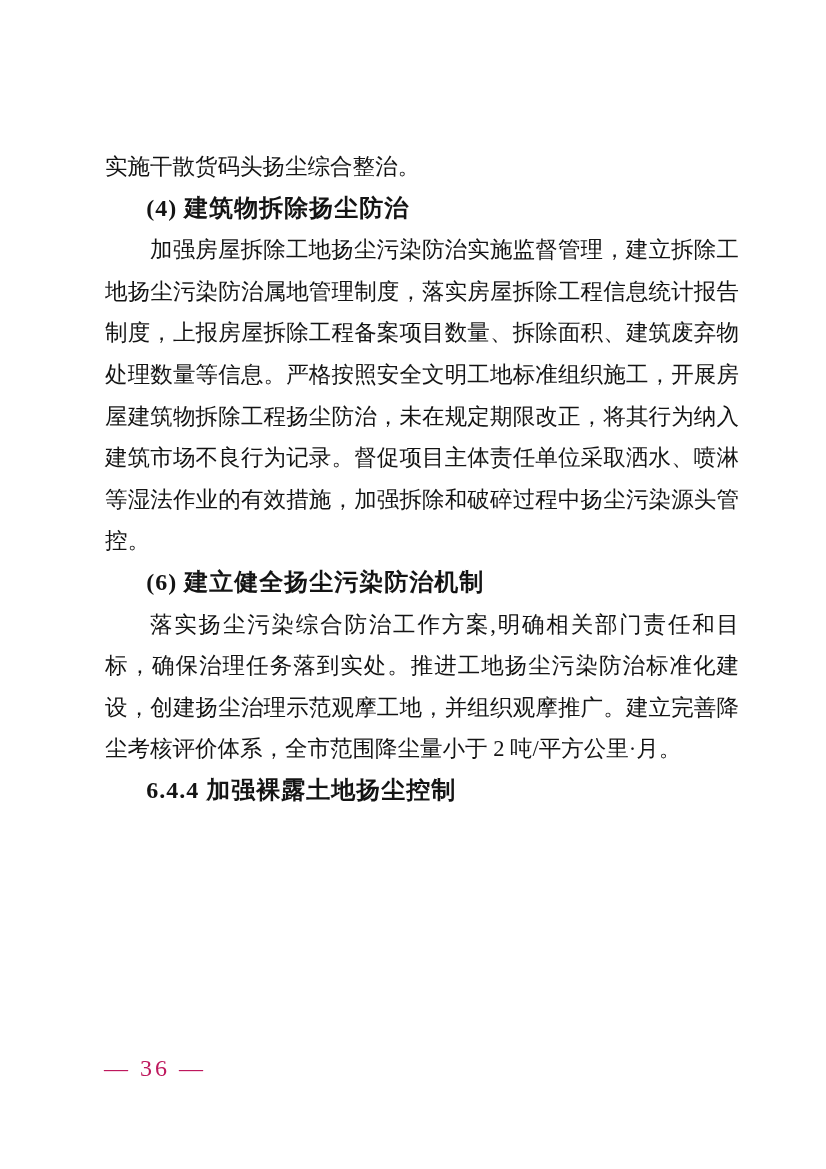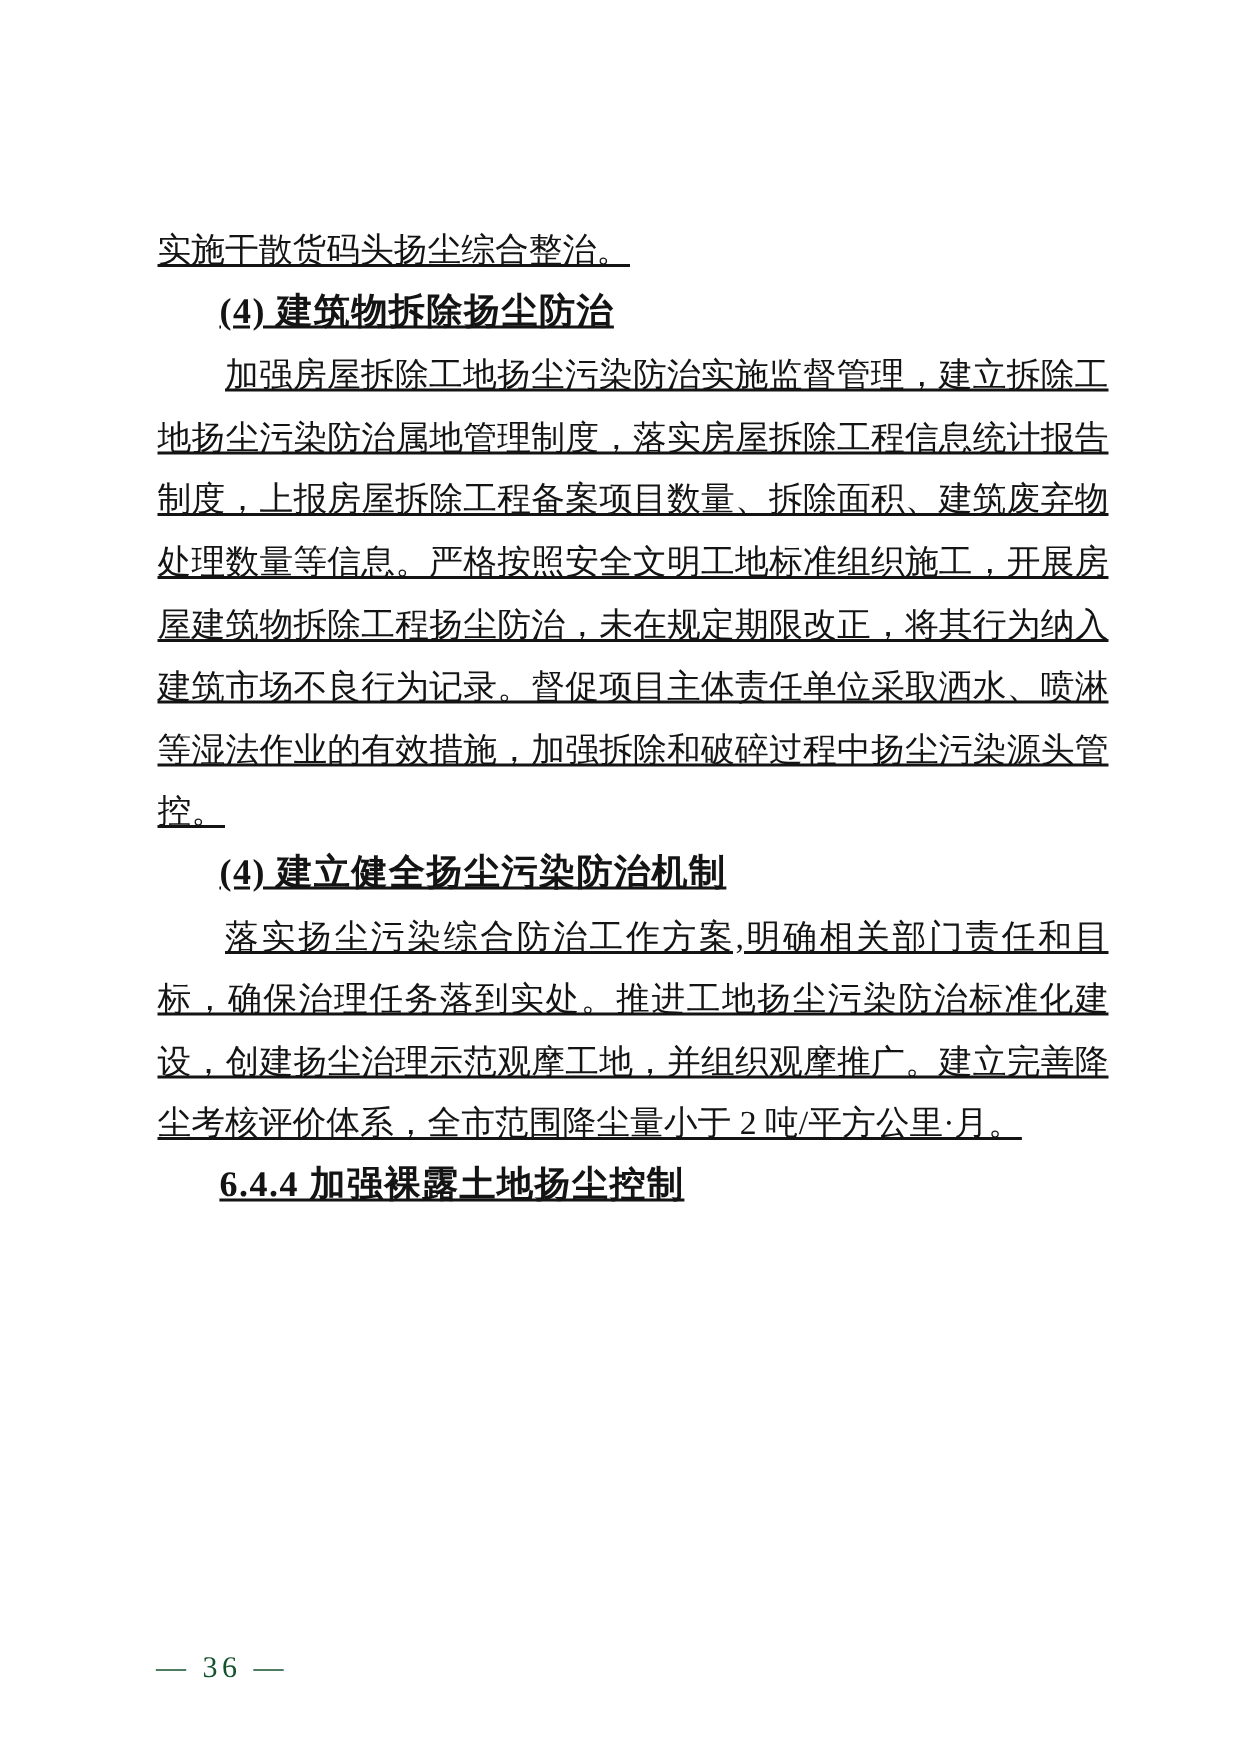--- a/index.html
+++ b/index.html
@@ -19,21 +19,20 @@
   .doc {
     position: absolute;
     left: 105px;
     top: 146px;
     width: 634px;
     font-size: 22.5px;
     line-height: 41.6px;
     text-align: justify;
     text-justify: inter-character;
     text-align-last: left;
-    text-decoration: underline;
   }
   .doc p.body {
     margin: 0;
     text-indent: 2em;
   }
   .doc p.body.continuation {
     text-indent: 0;
   }
   .doc .heading {
     margin: 0;
@@ -41,34 +40,33 @@
     font-size: 24px;
     line-height: 41.6px;
     text-indent: 1.72em;
     text-align: center;
     letter-spacing: 1px;
   }
   .page-footer {
     position: absolute;
     left: 104px;
     top: 1056px;
-    font-size: 20px;
+    font-size: 24px;
     line-height: 24px;
-    color: #14532d;
+    color: #be185d;
     letter-spacing: 3px;
     font-family: "Liberation Serif", "DejaVu Serif", serif;
-    margin-top: 44px;
   }
 </style>
 </head>
 <body>
 
 <div class="page">
   <div class="doc">
     <p class="body continuation">实施干散货码头扬尘综合整治。</p>
     <p class="heading">(4) 建筑物拆除扬尘防治</p>
     <p class="body">加强房屋拆除工地扬尘污染防治实施监督管理，建立拆除工地扬尘污染防治属地管理制度，落实房屋拆除工程信息统计报告制度，上报房屋拆除工程备案项目数量、拆除面积、建筑废弃物处理数量等信息。严格按照安全文明工地标准组织施工，开展房屋建筑物拆除工程扬尘防治，未在规定期限改正，将其行为纳入建筑市场不良行为记录。督促项目主体责任单位采取洒水、喷淋等湿法作业的有效措施，加强拆除和破碎过程中扬尘污染源头管控。</p>
-    <p class="heading">(4) 建立健全扬尘污染防治机制</p>
+    <p class="heading">(6) 建立健全扬尘污染防治机制</p>
     <p class="body">落实扬尘污染综合防治工作方案,明确相关部门责任和目标，确保治理任务落到实处。推进工地扬尘污染防治标准化建设，创建扬尘治理示范观摩工地，并组织观摩推广。建立完善降尘考核评价体系，全市范围降尘量小于 2 吨/平方公里·月。</p>
     <p class="heading">6.4.4 加强裸露土地扬尘控制</p>
   </div>
   <div class="page-footer">— 36 —</div>
 </div>
 
 </body></html>

